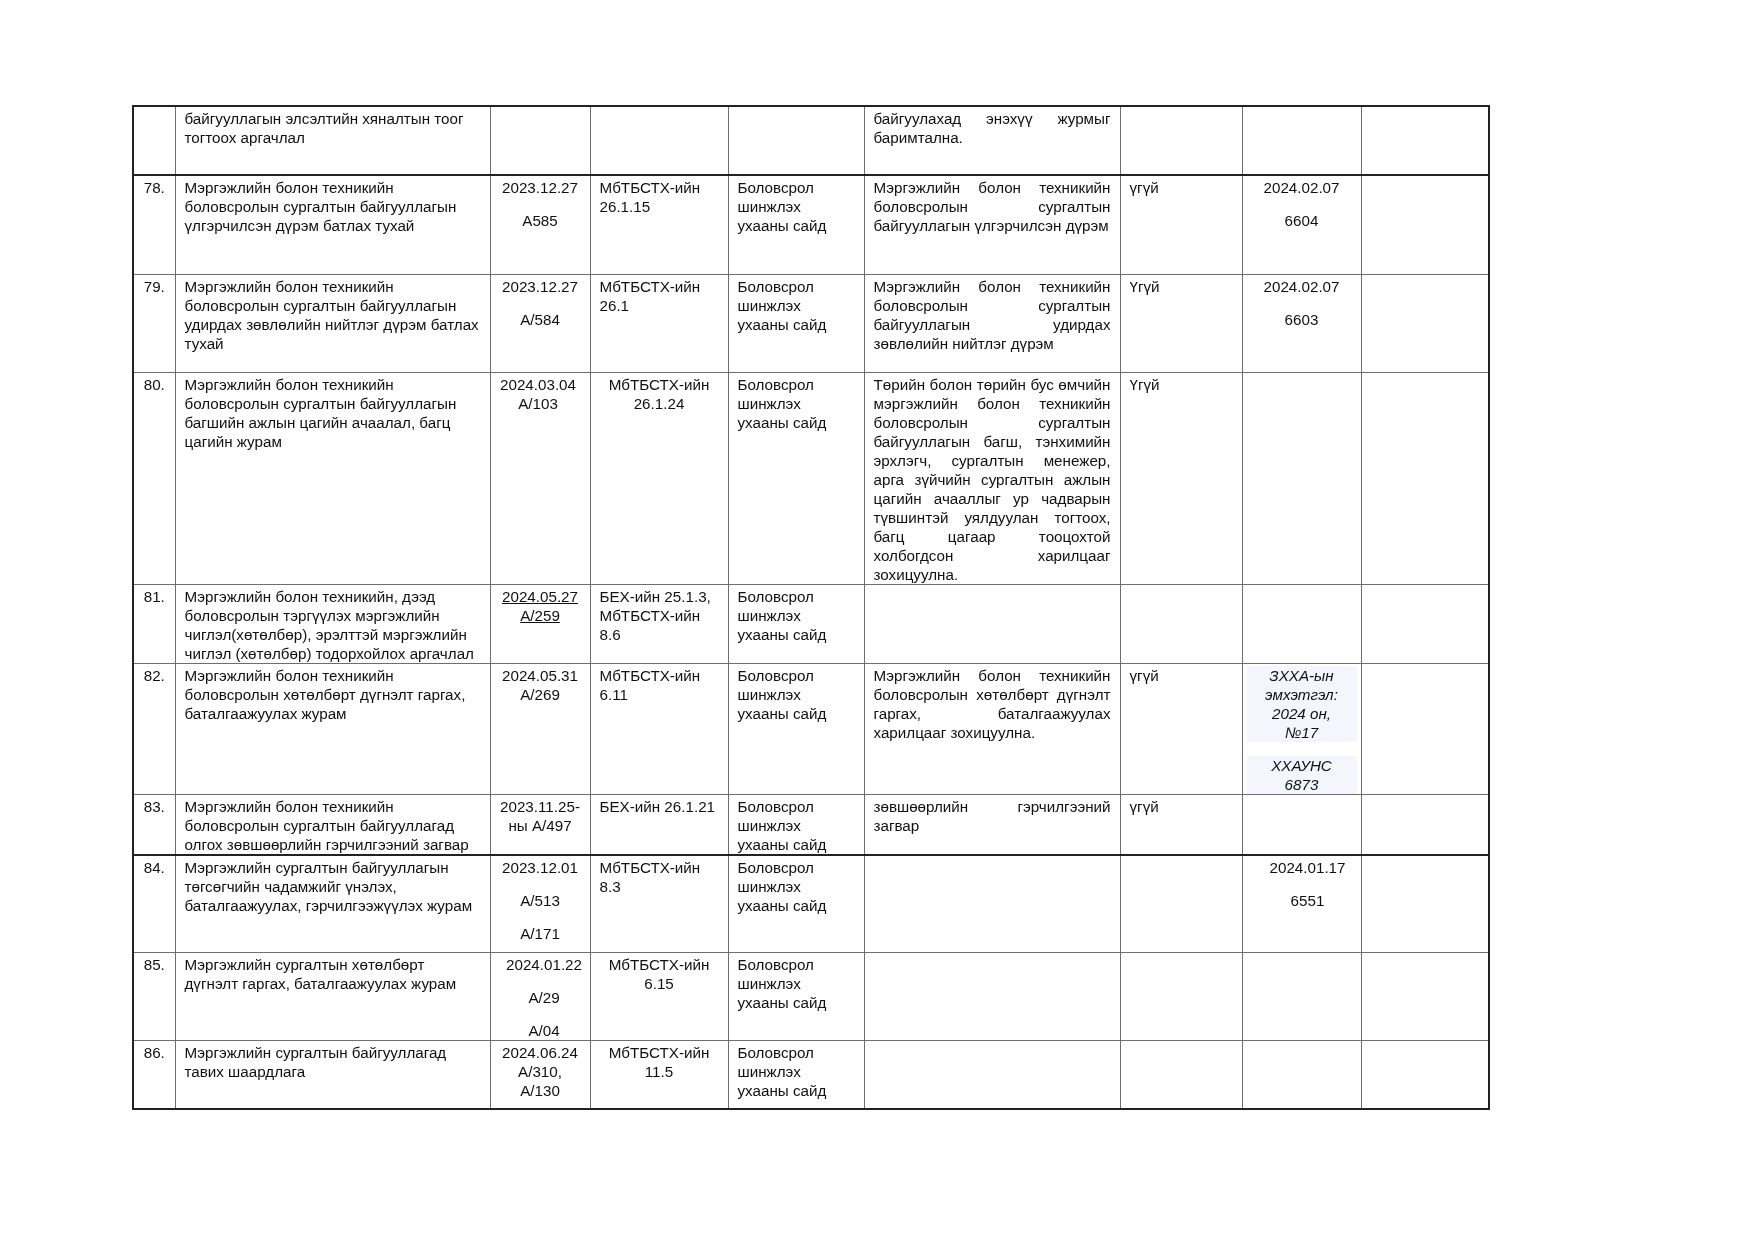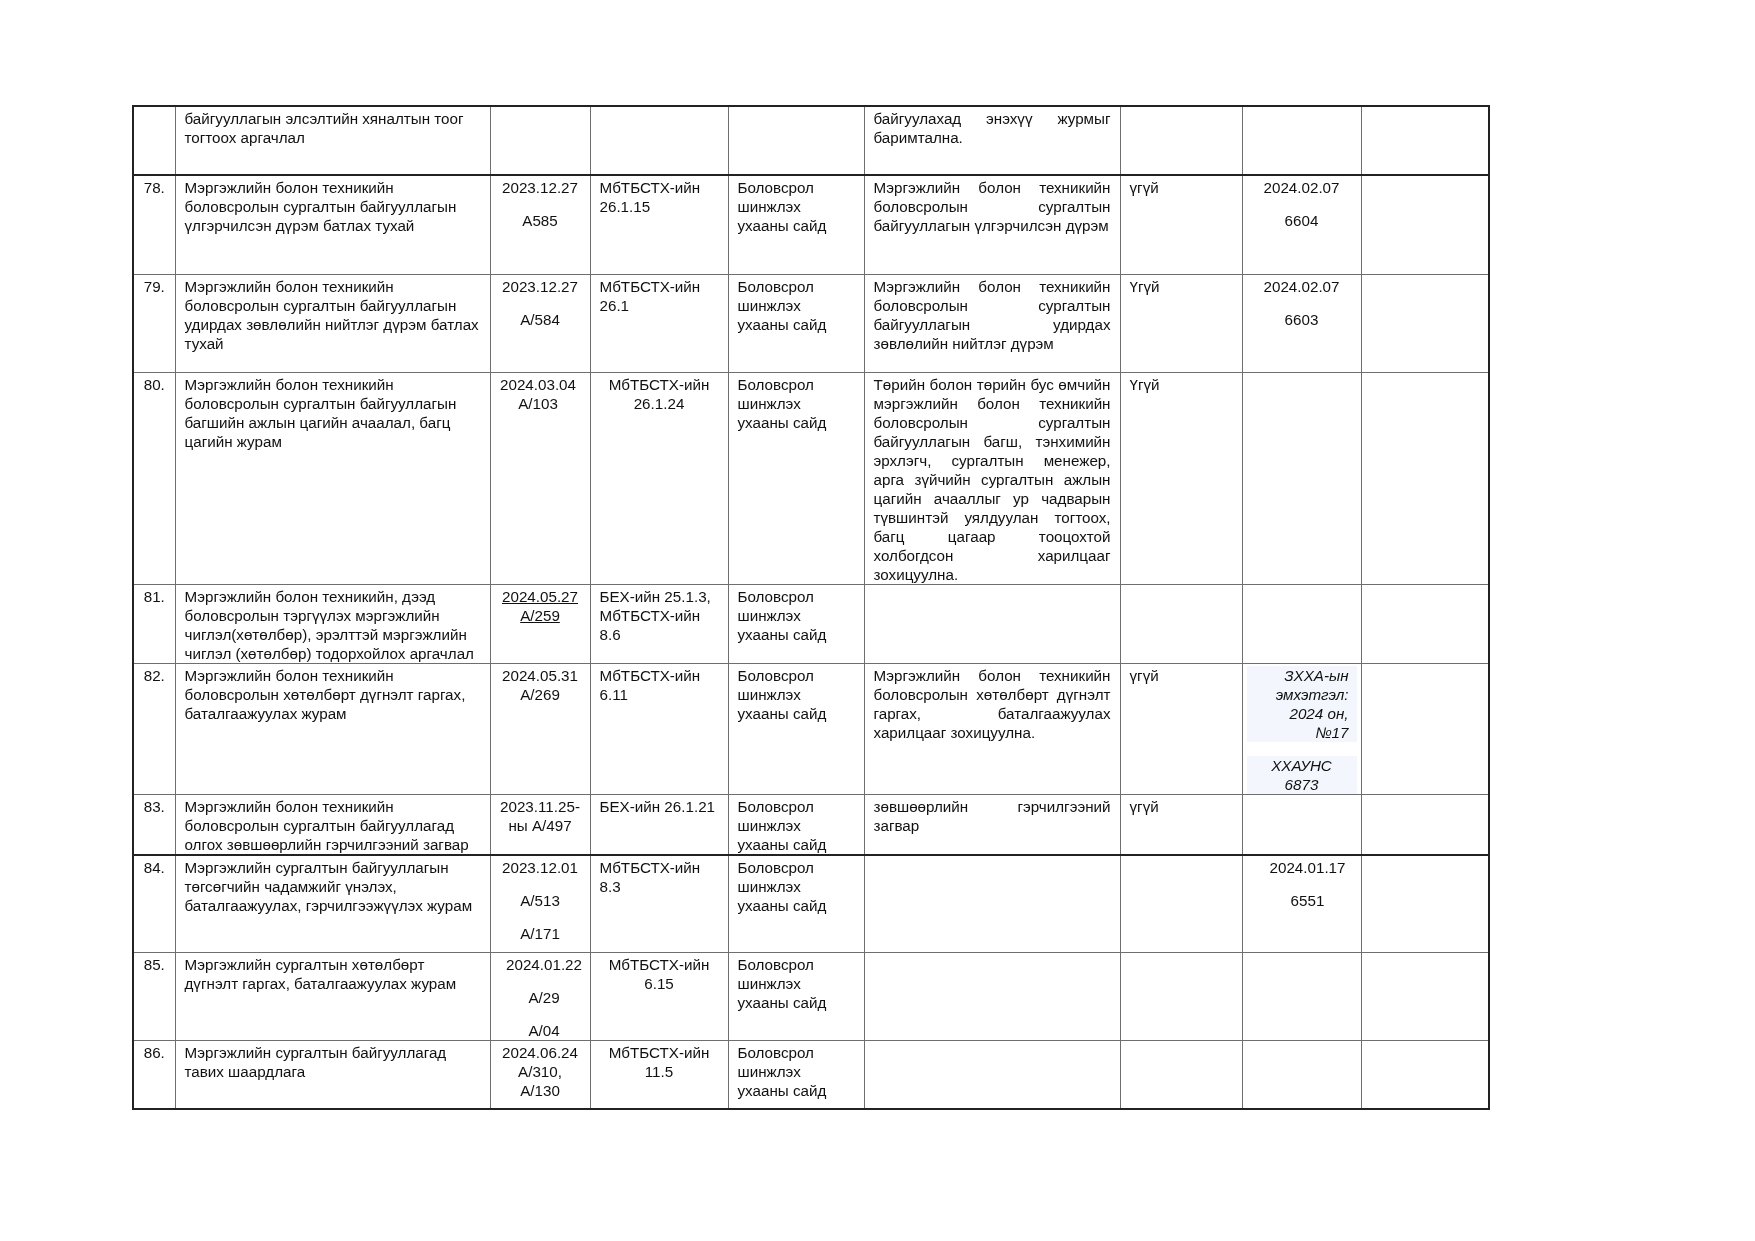--- a/index.html
+++ b/index.html
@@ -117,21 +117,21 @@
           <td class="num">82.</td>
           <td>Мэргэжлийн болон техникийн боловсролын хөтөлбөрт дүгнэлт гаргах, баталгаажуулах журам</td>
           <td class="center" style="padding-left: 4px; padding-right: 4px;">
             <span class="line">2024.05.31</span>
             <span class="line">А/269</span>
           </td>
           <td>МбТБСТХ-ийн 6.11</td>
           <td style="padding-right: 30px;">Боловсрол шинжлэх ухааны сайд</td>
           <td class="just">Мэргэжлийн болон техникийн боловсролын хөтөлбөрт дүгнэлт гаргах, баталгаажуулах харилцааг зохицуулна.</td>
           <td>үгүй</td>
-          <td class="center" style="padding-left: 4px; padding-right: 4px;"><span class="line ital" style="display: inline-block; padding: 0px 8px; text-align: right;">ЗХХА-ын эмхэтгэл: 2024 он, №17</span><span class="gap"></span><span class="line ital" style="display: inline-block; padding: 0px 8px;">ХХАУНС 6873</span></td>
+          <td class="center" style="padding-left: 4px; padding-right: 4px;"><span class="line ital" style="display: inline-block; padding: 0px 8px;">ЗХХА-ын эмхэтгэл: 2024 он, №17</span><span class="gap"></span><span class="line ital" style="display: inline-block; padding: 0px 8px;">ХХАУНС 6873</span></td>
           <td></td>
         </tr>
         <tr style="height: 53px;">
           <td class="num">83.</td>
           <td>Мэргэжлийн болон техникийн боловсролын сургалтын байгууллагад олгох зөвшөөрлийн гэрчилгээний загвар</td>
           <td class="center" style="padding-left: 4px; padding-right: 4px;">
             <span class="line">2023.11.25-ны А/497</span>
           </td>
           <td>БЕХ-ийн 26.1.21</td>
           <td style="padding-right: 30px;">Боловсрол шинжлэх ухааны сайд</td>

